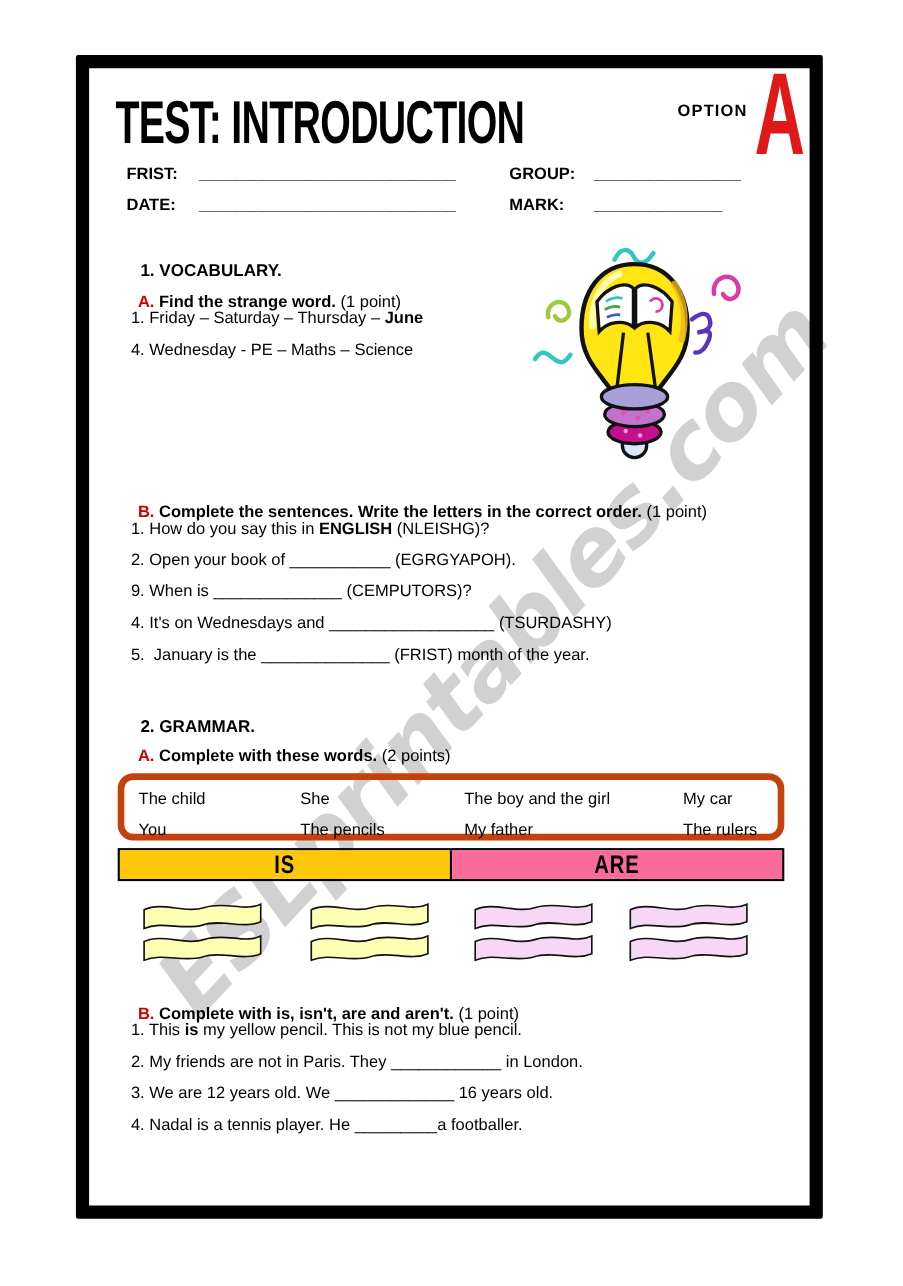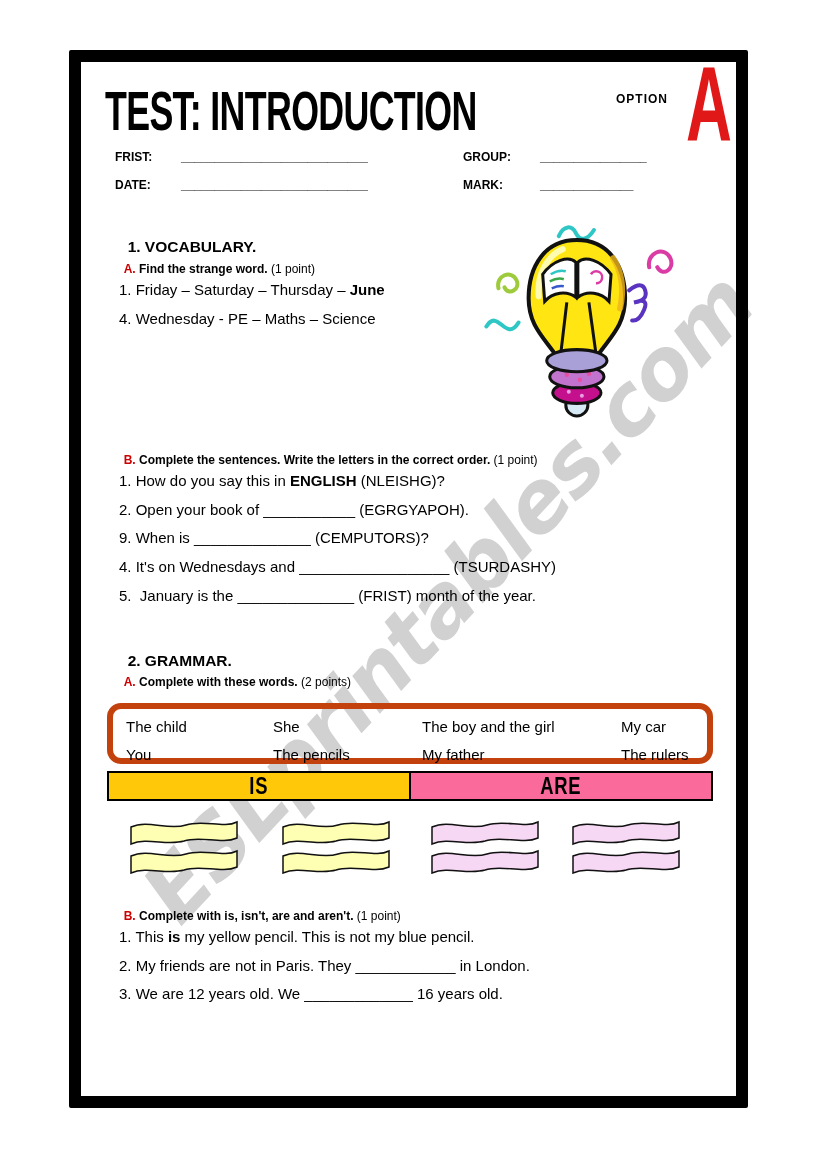--- a/index.html
+++ b/index.html
@@ -11,21 +11,21 @@
     position:absolute;left:448px;top:598px;
     transform:translate(-50%,-50%) rotate(-47deg);
     font-family:"DejaVu Sans",sans-serif;font-style:italic;font-weight:bold;
     font-size:84px;letter-spacing:-2px;color:#c6c6c6;opacity:.8;
     white-space:nowrap;z-index:0;
   }
   .frame{
     position:absolute;left:69px;top:50px;width:679px;height:1058px;
     border:12px solid #000;box-sizing:border-box;z-index:1;border-radius:2px;
   }
-  .t{position:absolute;z-index:2;white-space:pre;font-size:12px;line-height:1.2;}
+  .t{position:absolute;z-index:2;white-space:pre;font-size:15px;line-height:1.2;}
   .b{font-weight:bold;}
   .u{}
   .red{color:#cc0000;font-weight:bold;}
   .title{
     left:105px;top:84px;font-size:55px;font-weight:bold;letter-spacing:-1px;
     transform:scaleX(0.65);transform-origin:left top;line-height:1.0;
   }
   .option{left:616px;top:92px;font-weight:bold;letter-spacing:1px;}
   .optA{
     left:686px;top:62px;font-size:106px;font-weight:bold;color:#e11818;
@@ -165,13 +165,14 @@
   <path d="M3,11 C20,3 40,15 58,9 C76,3 95,13 109,6 L109,22 C93,29 73,19 56,25 C39,30 19,21 3,28 Z" transform="translate(0,29)" fill="#f6d7f4" stroke="#111" stroke-width="1.5"></path>
 </svg>
 
 <div class="t" style="left:117px;top:895px">
   <span class="red">B. </span><span class="b">Complete with </span><span class="b u">is</span><span class="b">, </span><span class="b u">isn't</span><span class="b">, </span><span class="b u">are</span><span class="b"> and </span><span class="b u">aren't</span><span class="b">.</span><span> (1 point)</span>
 </div>
 <div class="items" style="left:119px;top:923px">
   <div class="item"><span>1. This </span><span class="b">is</span><span> my yellow pencil. This is not my blue pencil.</span></div>
   <div class="item"><span>2. My friends are not in Paris. They ____________ in London.</span></div>
   <div class="item"><span>3. We are 12 years old. We _____________ 16 years old.</span></div>
+  <div class="item"><span>4. Nadal is a tennis player. He _________a footballer.</span></div>
 </div>
 
 </body></html>

